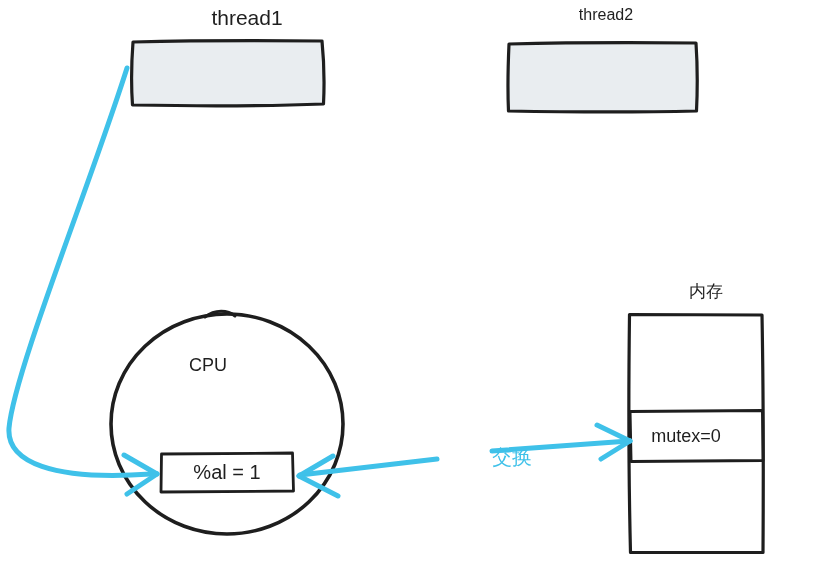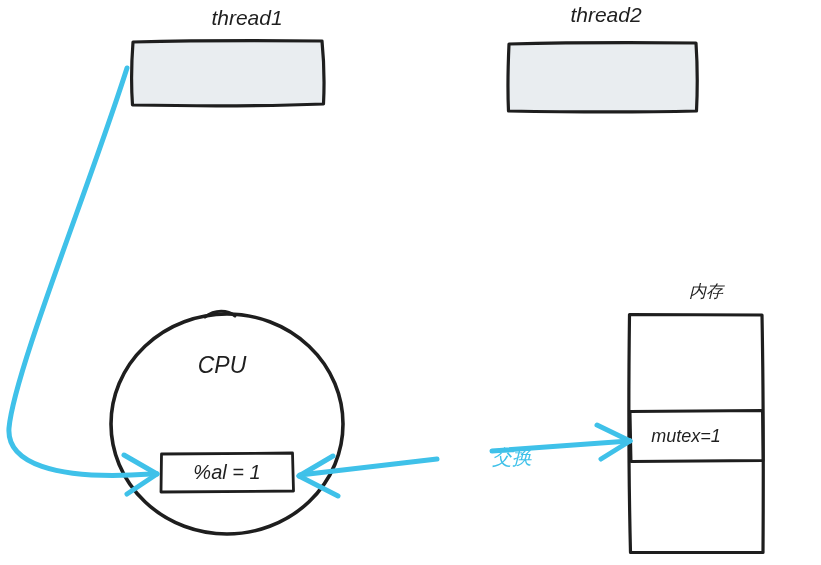--- a/index.html
+++ b/index.html
@@ -7,21 +7,20 @@
     padding: 0;
     background: #ffffff;
   }
   .canvas {
     position: relative;
     width: 821px;
     height: 562px;
     background: var(--background, #ffffff);
     font-family: "Liberation Sans", "DejaVu Sans", sans-serif;
     overflow: hidden;
-    font-style: italic;
   }
   .canvas svg {
     position: absolute;
     left: 0;
     top: 0;
   }
   .shape {
     stroke: var(--stroke);
     fill: none;
     stroke-linecap: round;
@@ -75,20 +74,20 @@
       <path class="arrow" d="M300,475 L437,459"></path>
       <path class="arrow" d="M492,451 L629,441"></path>
       <path class="arrow" d="M299,476 L333,456"></path>
       <path class="arrow" d="M299,476 L338,496"></path>
       <path class="arrow" d="M630,441 L597,425"></path>
       <path class="arrow" d="M630,441 L601,459"></path>
     </g>
   </svg>
 
   <div class="label" style="left:247px; top:18px;  font-size:21px;">thread1</div>
-  <div class="label" style="left:606px; top:15px;  font-size:21px;">thread2</div>
-  <div class="label" style="left:222px; top:365px; font-size:23px;">CPU</div>
+  <div class="label" style="left:606px; top:15px;  font-size:16px;">thread2</div>
+  <div class="label" style="left:208px; top:365px; font-size:18px;">CPU</div>
   <div class="label" style="left:227px; top:472px; font-size:20px;">%al = 1</div>
   <div class="label" style="left:706px; top:291px; font-size:17px;">内存</div>
-  <div class="label" style="left:686px; top:436px; font-size:18px;">mutex=1</div>
+  <div class="label" style="left:686px; top:436px; font-size:18px;">mutex=0</div>
   <div class="label label-blue" style="left:464px; top:457px; font-size:20px;margin-left:48px;">交换</div>
 
 </div>
 
 </body></html>

